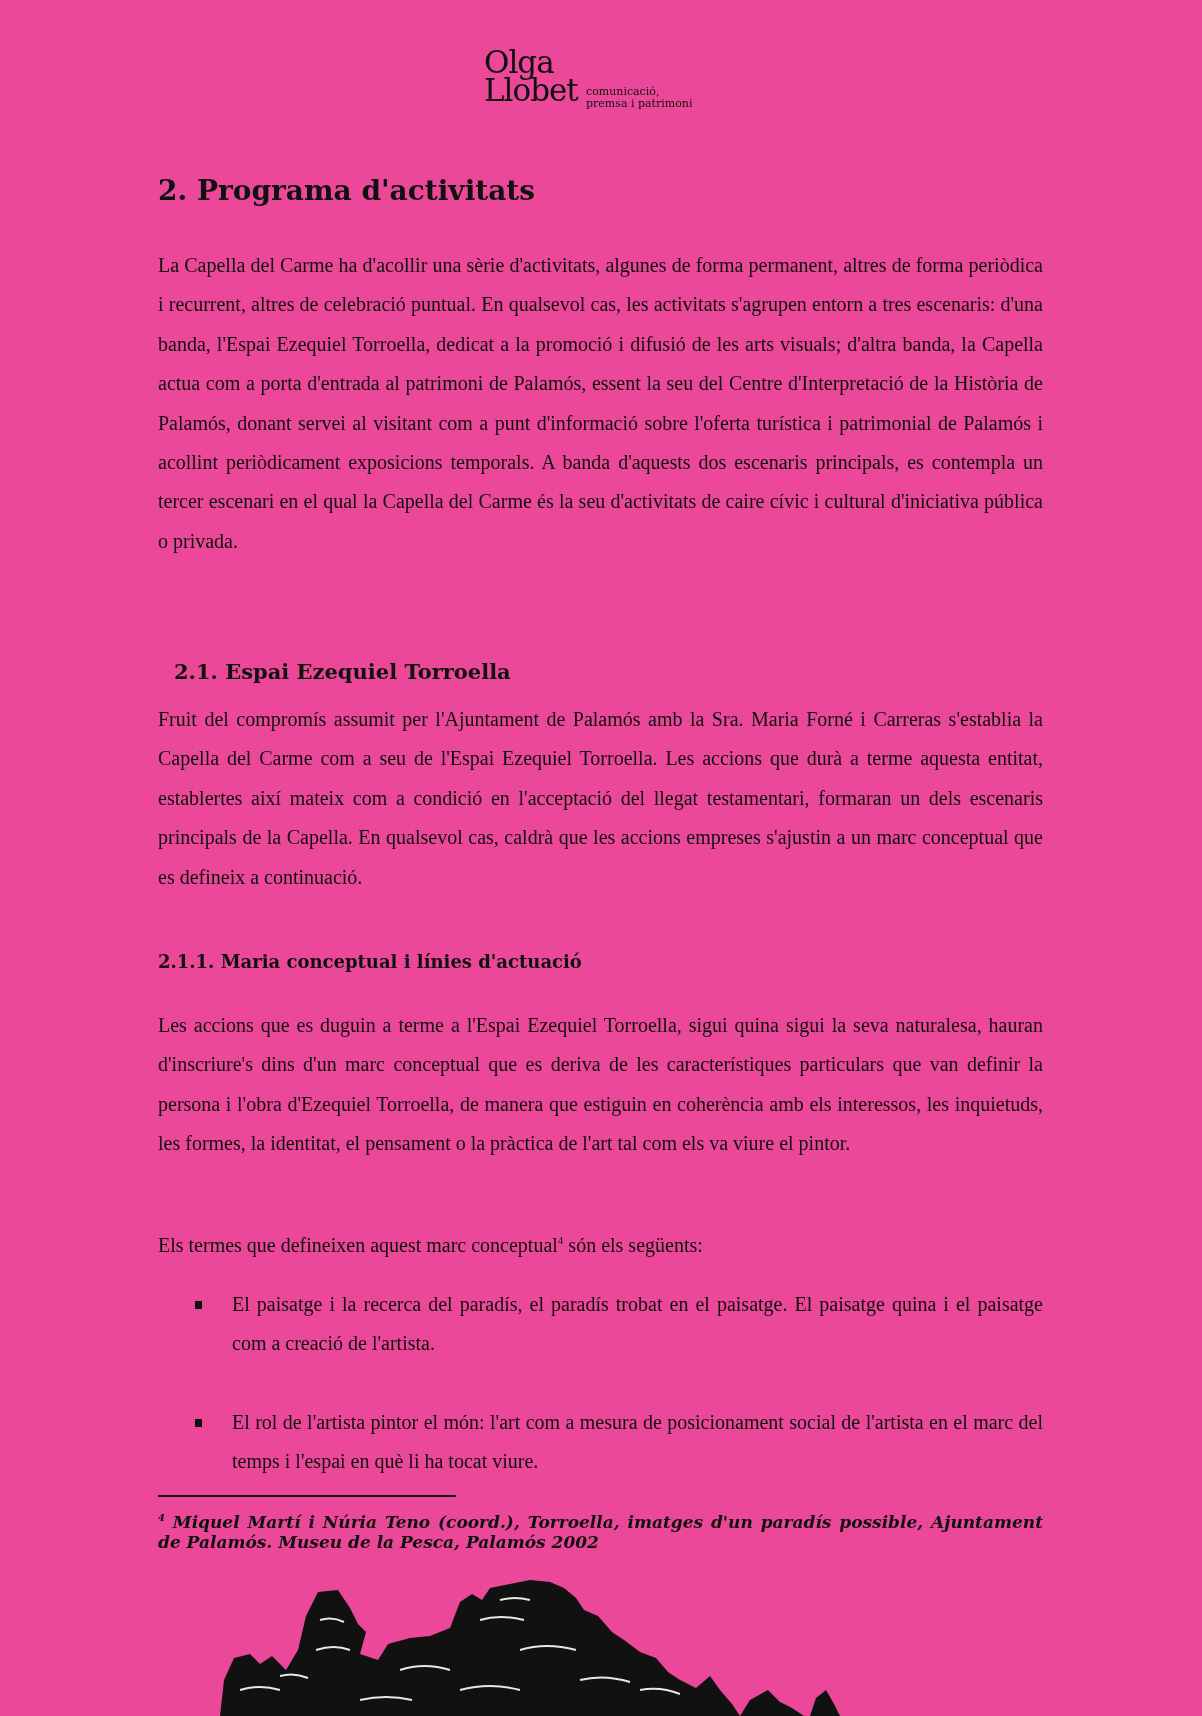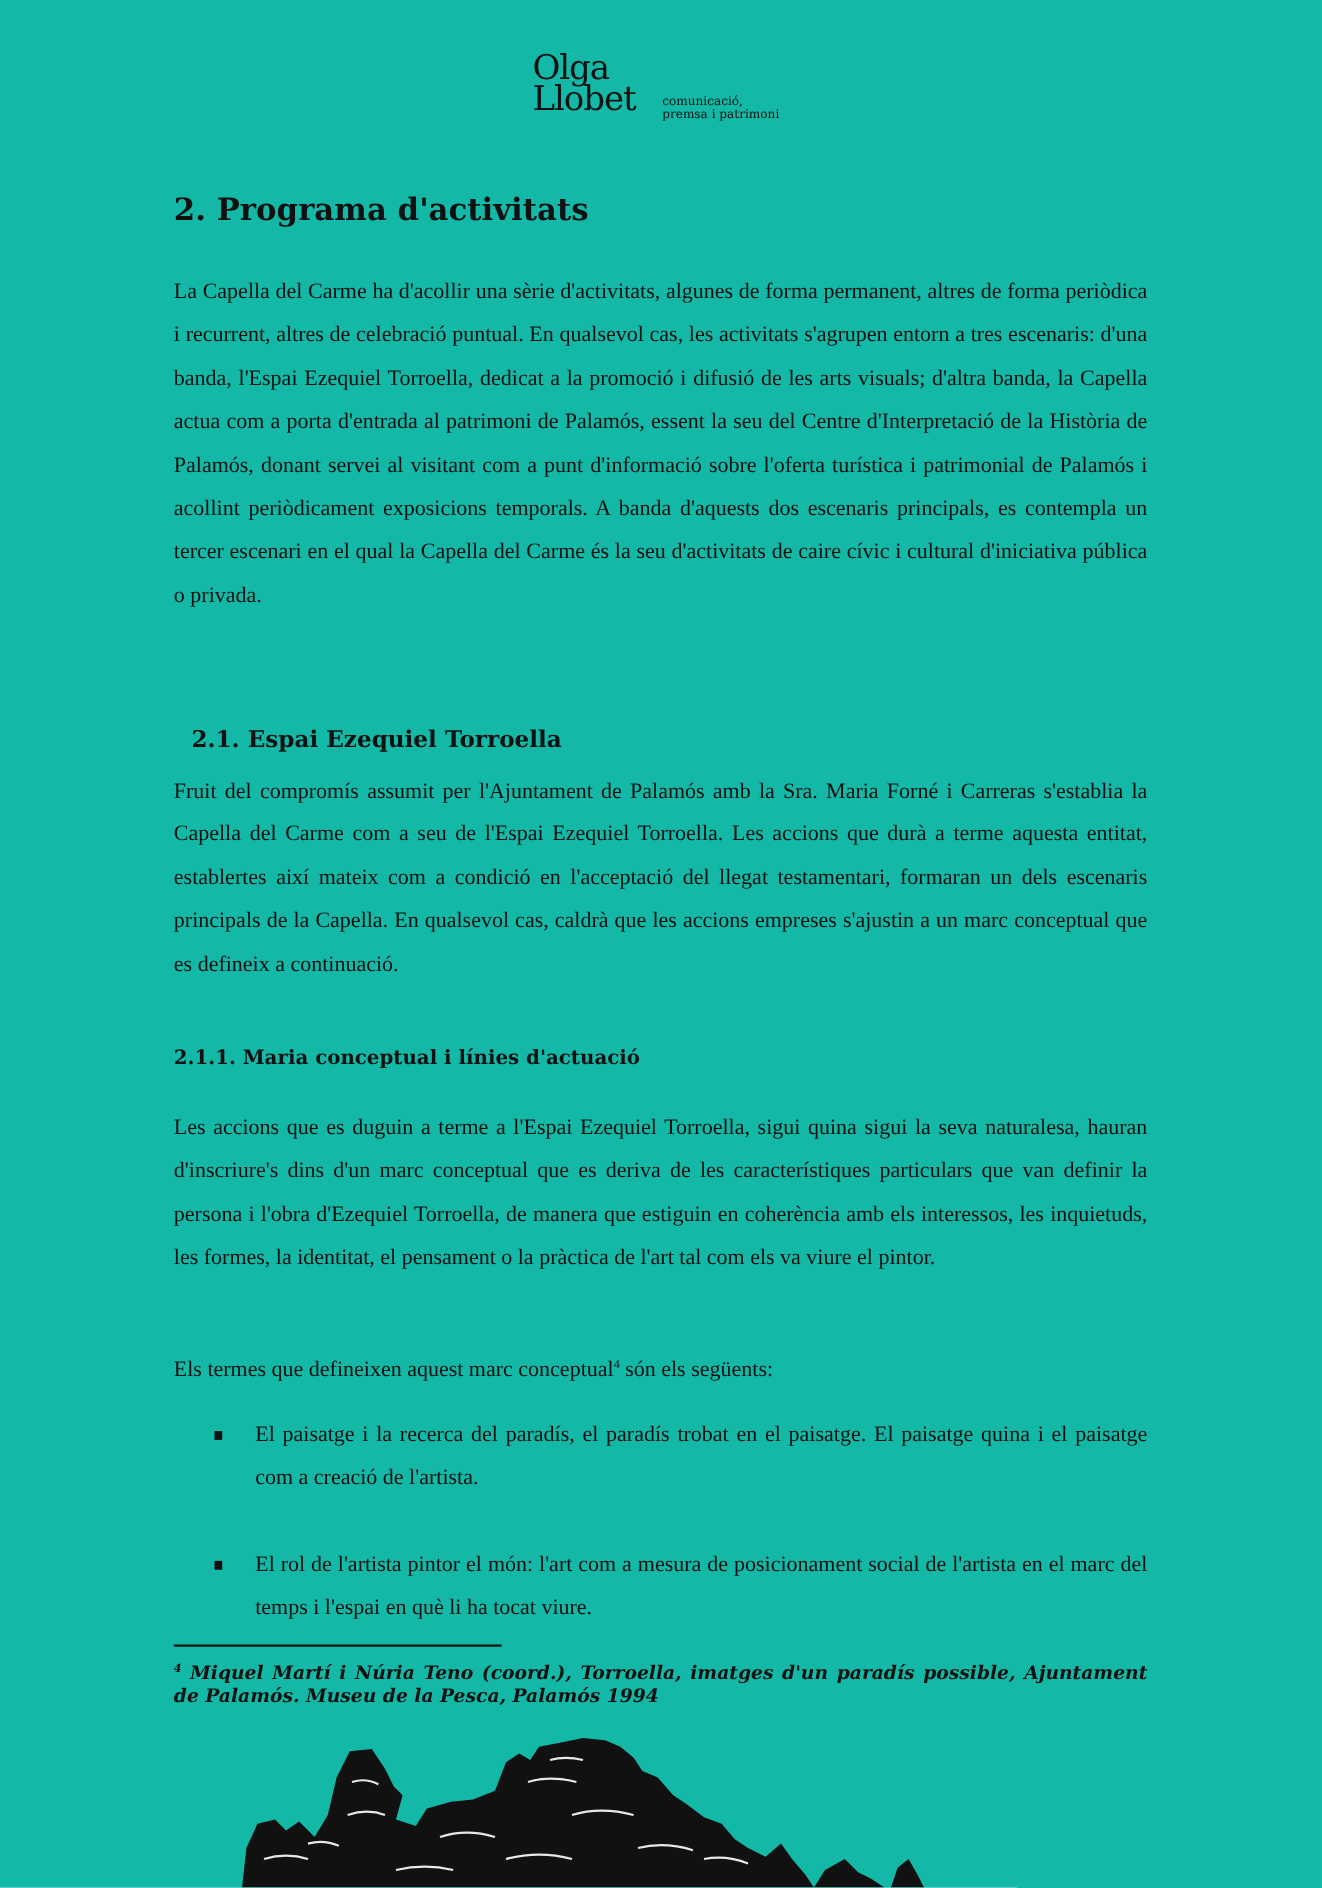--- a/index.html
+++ b/index.html
@@ -1,24 +1,24 @@
 <!DOCTYPE html>
 <html><head>
   <meta charset="utf-8">
   <style>
     html, body { margin: 0; padding: 0; background: #ffffff; }
     body { width: 1202px; height: 1716px; position: relative; overflow: hidden; color: #111; }
-    .page { position: absolute; left: 0; top: 0; width: 1202px; height: 1716px; background: #14b8a6; }
+    .page { position: absolute; left: 0; top: 0; width: 1202px; height: 1716px; background: #ec4899; }
 
     
     .logo { position: absolute; left: 484px; top: 48px; width: 240px; height: 70px; }
     .logo-name { position: absolute; left: 0; top: 0; font-family: "DejaVu Serif", serif; font-size: 31px; line-height: 28px; color: #111; letter-spacing: -1px; }
     .logo-name .l1 { display: block; }
     .logo-name .l2 { display: block; text-align: right; }
-    .logo-tag { position: absolute; left: 102px; top: 38px; font-family: "DejaVu Serif", serif; font-size: 11px; line-height: 12px; color: #111; margin-left: 16px; }
+    .logo-tag { position: absolute; left: 102px; top: 38px; font-family: "DejaVu Serif", serif; font-size: 11px; line-height: 12px; color: #111; }
     .logo-tag span { display: block; }
     .h1 { position: absolute; left: 158px; top: 174px; font-family: "DejaVu Serif", serif; font-weight: bold; font-size: 28px; margin: 0; color: #111; }
     .h2 { position: absolute; left: 158px; top: 643px; font-family: "DejaVu Serif", serif; font-weight: bold; font-size: 21px; margin: 16px; color: #111; }
     .h3 { position: absolute; left: 158px; top: 951px; font-family: "DejaVu Serif", serif; font-weight: bold; font-size: 18px; margin: 0; color: #111; }
 
     .para { position: absolute; left: 158px; width: 885px; font-family: "Liberation Serif", serif; font-size: 20px; line-height: 39.4px; text-align: justify; margin: 0; color: #111; }
     #p1 { top: 246px; }
     #p2 { top: 700px; }
     #p3 { top: 1006px; }
     #p4 { top: 1226px; }
@@ -70,21 +70,21 @@
       <span class="marker"></span>
       <span class="btext">El paisatge i la recerca del paradís, el paradís trobat en el paisatge. El paisatge quina i el paisatge com a creació de l'artista.</span>
     </li>
     <li class="bullet" id="b2">
       <span class="marker"></span>
       <span class="btext">El rol de l'artista pintor el món: l'art com a mesura de posicionament social de l'artista en el marc del temps i l'espai en què li ha tocat viure.</span>
     </li>
   </ul>
 
   <div class="fn-rule"></div>
-  <p class="footnote"><sup>4</sup><span> Miquel Martí i Núria Teno (coord.), Torroella, imatges d'un paradís possible, Ajuntament de Palamós. Museu de la Pesca, Palamós 1994</span></p>
+  <p class="footnote"><sup>4</sup><span> Miquel Martí i Núria Teno (coord.), Torroella, imatges d'un paradís possible, Ajuntament de Palamós. Museu de la Pesca, Palamós 2002</span></p>
 
   <svg class="tree-art" viewBox="0 0 780 136" xmlns="http://www.w3.org/2000/svg">
     <g fill="#111">
       <path d="M0 136 L4 100 L14 78 L30 74 L40 84 L52 76 L66 90 L78 70 L86 36 L98 12 L118 10 L130 28 L138 44 L146 52 L140 74 L158 80 L168 64 L190 58 L210 56 L230 48 L240 22 L252 14 L262 20 L270 8 L290 4 L310 0 L330 2 L344 8 L356 18 L364 30 L378 36 L392 52 L404 60 L420 72 L436 78 L448 92 L460 100 L476 108 L490 96 L500 110 L512 124 L520 136 Z"></path>
       <path d="M520 136 L530 120 L548 110 L560 122 L572 128 L584 136 Z"></path>
       <path d="M590 136 L596 118 L606 110 L614 124 L620 136 Z"></path>
     </g>
     <g stroke="#fff" stroke-width="2" fill="none" opacity="0.9">
       <path d="M20 110 q20 -6 40 0"></path>
         <path d="M100 40 q12 -4 24 2"></path>

